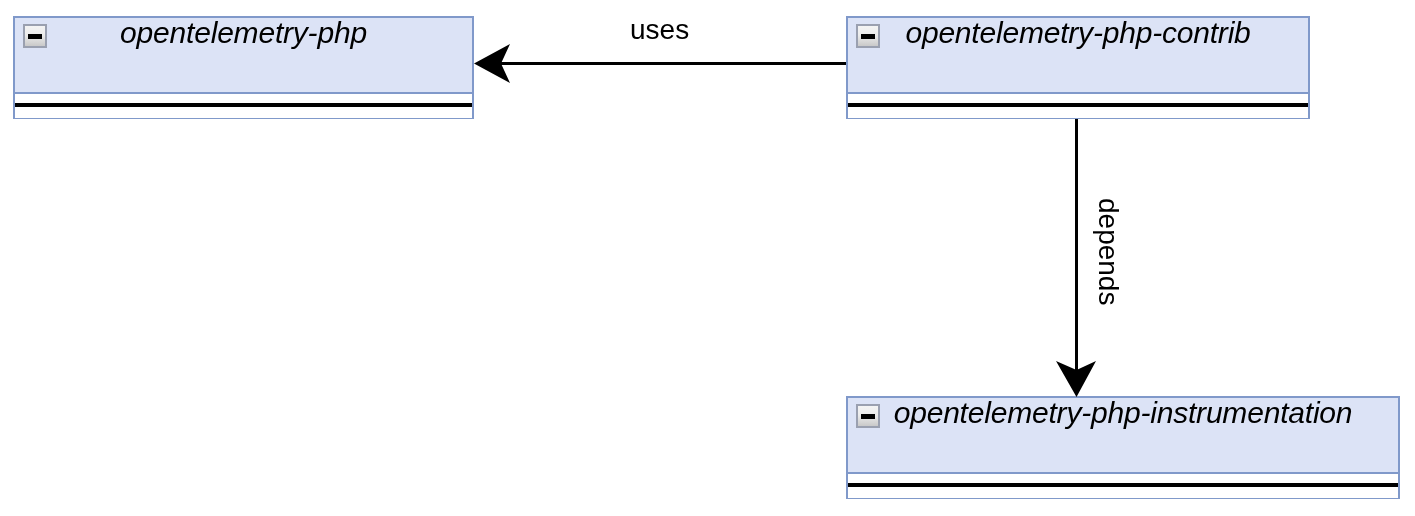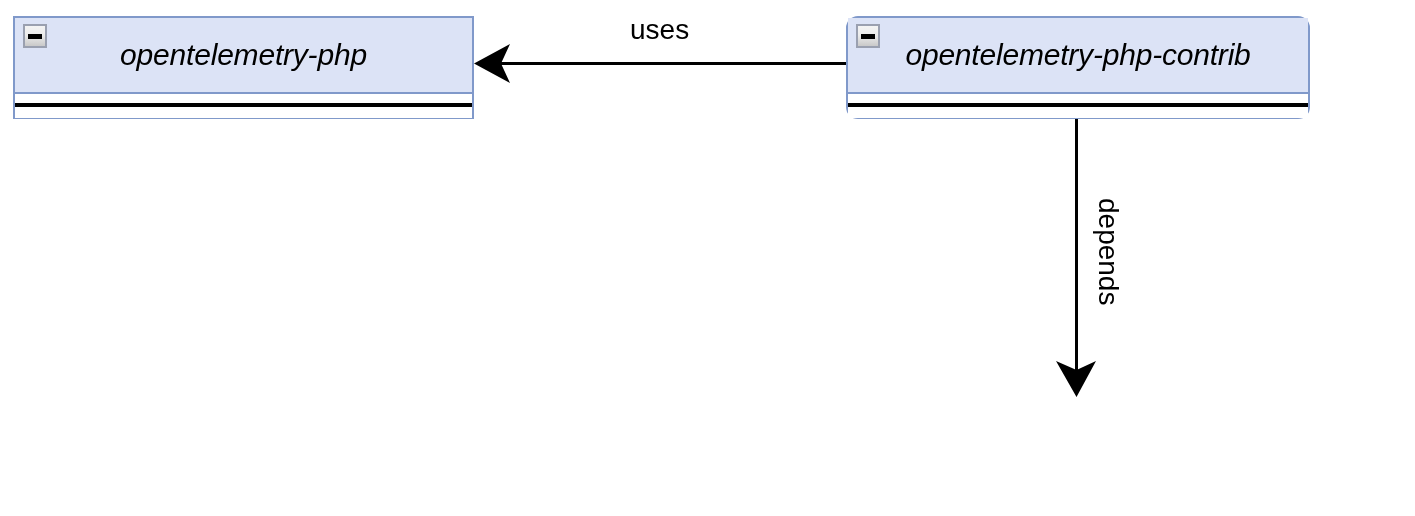--- a/index.html
+++ b/index.html
@@ -26,21 +26,21 @@
     background: #dce3f6;
     overflow: visible;
   }
   .uml-header {
     position: relative;
     box-sizing: border-box;
     height: 76px;
     background: #dce3f6;
     border-bottom: 2px solid #8099ca;
     display: flex;
-    align-items: center;
+    align-items: flex-start;
     justify-content: center;
   }
   .uml-title {
     font-family: "Liberation Sans", sans-serif;
     font-style: italic;
     font-size: 30px;
     line-height: 30px;
     color: #000000;
     white-space: nowrap;
     letter-spacing: -0.2px;
@@ -122,32 +122,43 @@
       <span class="collapse-icon">
         <span class="bar"></span>
       </span>
       <span class="uml-title">opentelemetry-php</span>
     </div>
     <div class="uml-compartments">
       <div class="rule"></div>
     </div>
   </div>
 
-  <div class="uml-box" id="node-1" style="left:846px; top:16px; width:464px; height:103px;border-radius:12px;">
+  <div class="uml-box" id="node-1" style="left:846px; top:16px; width:464px; height:103px;">
     <div class="uml-header">
       <span class="collapse-icon">
         <span class="bar"></span>
       </span>
       <span class="uml-title">opentelemetry-php-contrib</span>
     </div>
     <div class="uml-compartments">
       <div class="rule"></div>
     </div>
   </div>
 
+  <div class="uml-box" id="node-2" style="left:846px; top:396px; width:554px; height:103px;">
+    <div class="uml-header">
+      <span class="collapse-icon">
+        <span class="bar"></span>
+      </span>
+      <span class="uml-title">opentelemetry-php-instrumentation</span>
+    </div>
+    <div class="uml-compartments">
+      <div class="rule"></div>
+    </div>
+  </div>
 
   <div class="conn-line-h" style="left:490px; top:62px; width:356px;"></div>
   <div class="arrowhead" style="left:474px; top:44px;">
     <svg width="36" height="40" viewBox="0 0 36 40">
       <path d="M 0 19.5 L 36 0 L 27 19.5 L 36 39 Z" fill="#000000"></path>
     </svg>
   </div>
   <div class="conn-label" style="left:630px; top:16px;">uses</div>
 
   <div class="conn-line-v" style="left:1075px; top:119px; height:258px;"></div>

